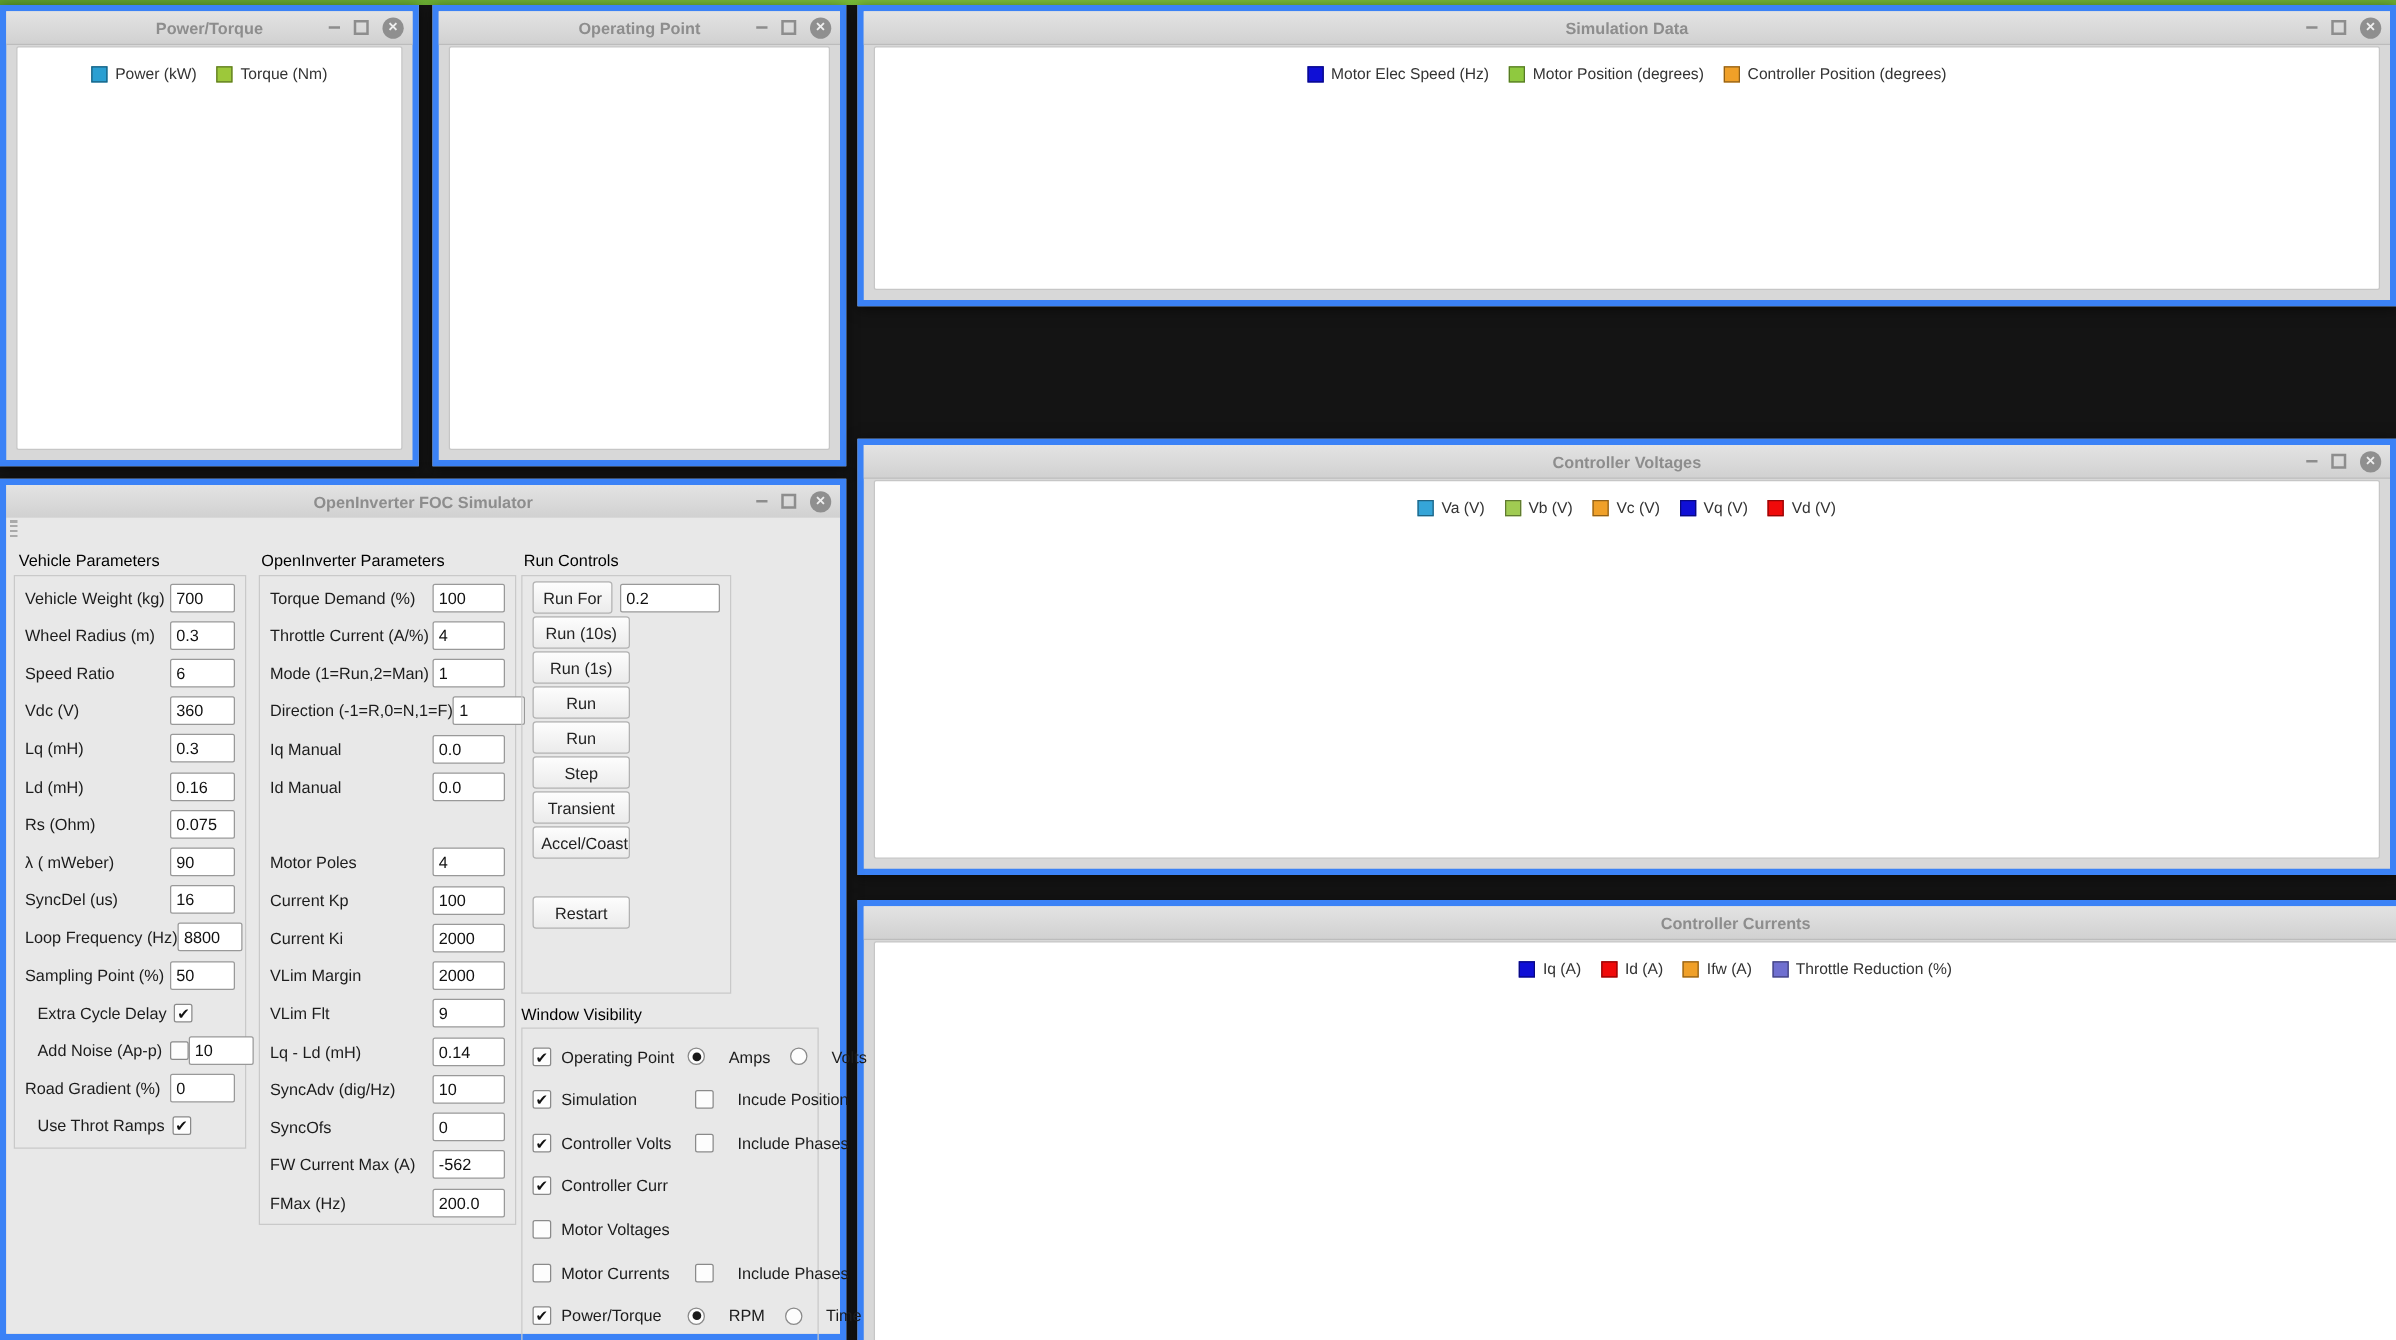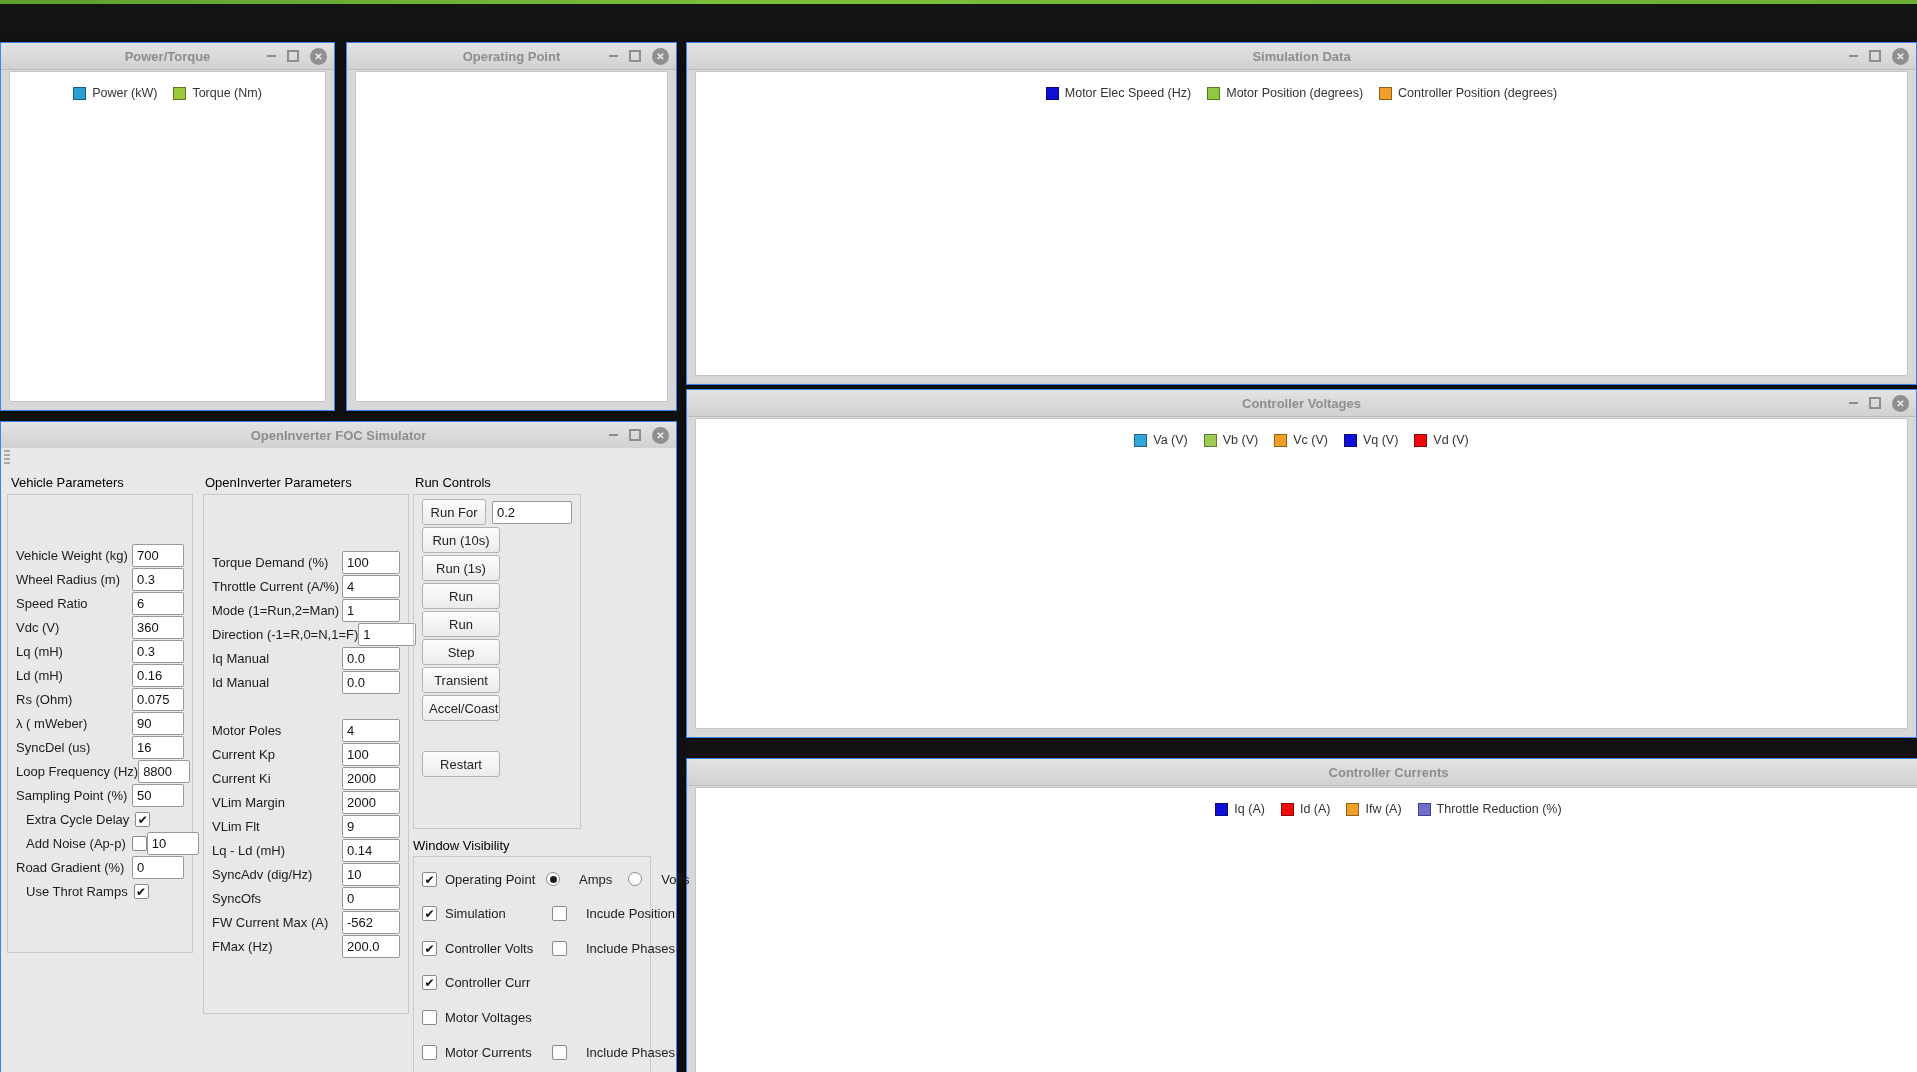--- a/index.html
+++ b/index.html
@@ -1,21 +1,21 @@
 <!DOCTYPE html>
 <html><head>
 <meta charset="utf-8">
 <style>
   html,body{margin:0;padding:0;background:#101010;}
   .screen{position:relative;width:1917px;height:1072px;overflow:hidden;background:#141414;
           font-family:"Liberation Sans",sans-serif;}
   .topstrip{position:absolute;left:0;top:0;width:100%;height:4px;
             background:linear-gradient(90deg,#5d9f2e,#7cbf3a 40%,#6cae33);}
-  .win{position:absolute;background:#d8d8d8;border:1px solid #3b82f6;box-sizing:border-box;
-       box-shadow:0 2px 10px rgba(0,0,0,.55);margin-top:38px;}
+  .win{position:absolute;background:#d8d8d8;border:5px solid #3b82f6;box-sizing:border-box;
+       box-shadow:0 2px 10px rgba(0,0,0,.55);}
   .titlebar{position:absolute;top:0;left:0;right:0;height:26px;
             background:linear-gradient(#e3e3e3,#d1d1d1);border-bottom:1px solid #bcbcbc;
             display:flex;align-items:center;justify-content:center;}
   .title{font-size:13px;font-weight:bold;color:#8d8d8d;}
   .controls{position:absolute;right:7px;top:0;height:26px;display:flex;align-items:center;gap:11px;}
   .ctl-min{width:9px;height:2px;background:#8d8d8d;cursor:pointer;}
   .ctl-max{width:8px;height:8px;border:2px solid #8d8d8d;cursor:pointer;}
   .ctl-close{width:17px;height:17px;border-radius:50%;background:#8f8f8f;color:#efefef;
              font-size:10px;line-height:17px;text-align:center;font-weight:bold;cursor:pointer;}
   .panel{position:absolute;top:28px;left:8px;right:8px;bottom:8px;background:#ffffff;
@@ -25,21 +25,21 @@
   .legend-item{display:flex;align-items:center;}
   .key{width:13px;height:13px;display:inline-block;margin-right:6px;box-sizing:border-box;}
   .chartbox{flex:1 1 auto;position:relative;}
 
   
   .foc-body{position:absolute;top:26px;left:0;right:0;bottom:0;background:#e8e8e8;}
   .pane-grip{position:absolute;left:3px;top:26px;width:6px;height:16px;
              background:repeating-linear-gradient(#aaa 0 2px,transparent 2px 4px);}
   .sec-label{position:absolute;font-size:13px;color:#000000;}
   .frame{position:absolute;border:1px solid #c9c9c9;box-sizing:border-box;
-         display:flex;flex-direction:column;justify-content:center;padding:5px 8px;}
+         display:flex;flex-direction:column;justify-content:space-between;padding:5px 8px;}
   .frow{display:flex;align-items:center;height:24px;}
   .flabel{font-size:13px;color:#1c1c1c;white-space:nowrap;flex:1 1 auto;}
   .flabel.indent{margin-left:10px;flex:0 0 auto;}
   .finput{box-sizing:border-box;height:23px;border:1px solid #999;border-radius:2px;background:#fff;
           font-family:"Liberation Sans",sans-serif;font-size:13px;color:#111;padding:0 4px;}
   .w52{width:52px;margin-left:auto;}
   .w58{width:58px;margin-left:auto;}
   .cbox{width:15px;height:15px;border:1px solid #8a8a8a;border-radius:2px;background:#fdfdfd;
         font-size:12px;line-height:14px;text-align:center;color:#111;box-sizing:border-box;
         cursor:pointer;flex:0 0 auto;margin-left:6px;}
@@ -95,21 +95,21 @@
         <span class="ctl-min"></span>
         <span class="ctl-max"></span>
         <span class="ctl-close">✕</span>
       </span>
     </div>
     <div class="panel">
       <div class="chartbox"></div>
     </div>
   </div>
 
-  <div class="win" style="left:686px;top:4px;width:1231px;height:343px">
+  <div class="win" style="left:686px;top:4px;width:1231px;height:241px">
     <div class="titlebar">
       <span class="title">Simulation Data</span>
       <span class="controls">
         <span class="ctl-min"></span>
         <span class="ctl-max"></span>
         <span class="ctl-close">✕</span>
       </span>
     </div>
     <div class="panel">
       <div class="legend">

